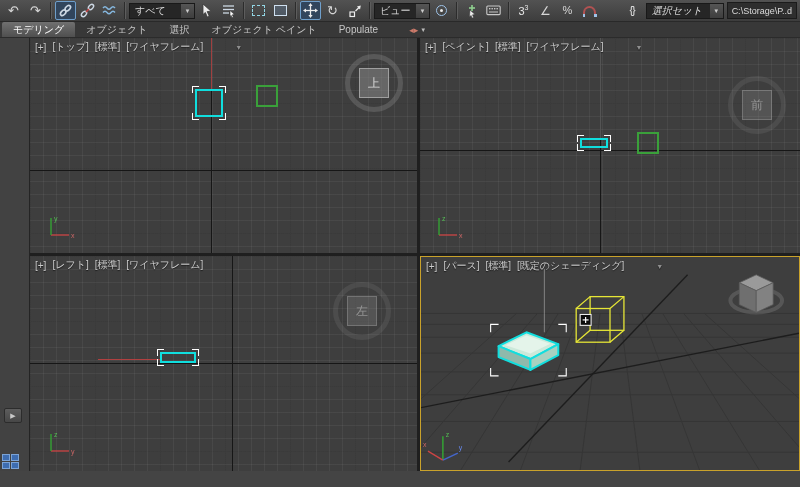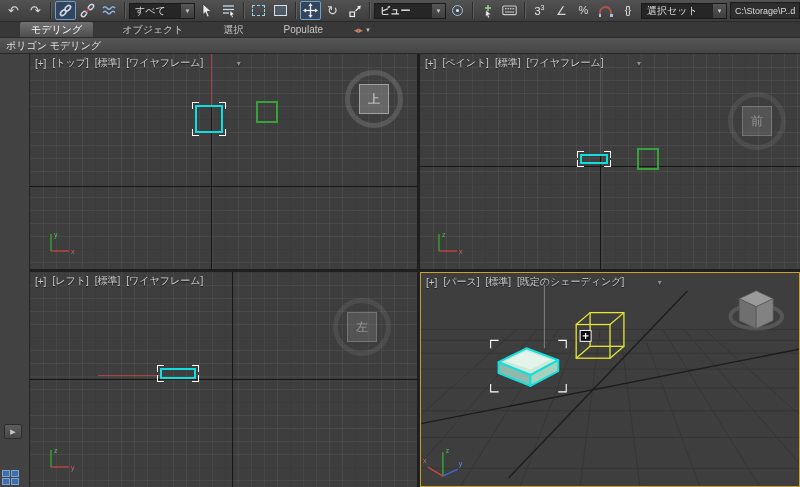--- a/index.html
+++ b/index.html
@@ -29,21 +29,21 @@
   .ucenter-g{position:relative;width:9px;height:9px;border:1px solid #9fc3e8;border-radius:50%;}
   .ucenter-g::after{content:"";position:absolute;left:2.5px;top:2.5px;width:3px;height:3px;border-radius:50%;background:#ececec;}
   .magnet-g{position:relative;width:9px;height:8px;border:2.5px solid #b25252;border-bottom:none;border-radius:7px 7px 0 0;}
   .magnet-g::before,.magnet-g::after{content:"";position:absolute;bottom:-1px;width:2.5px;height:2.5px;background:#9fc3e8;}
   .magnet-g::before{left:-2.5px;} .magnet-g::after{right:-2.5px;}
   .braces{font-size:11px;color:#e4e4e4;letter-spacing:-1px;}
 
   
   .ribbon-tabs{height:16px;display:flex;align-items:stretch;background:#383838;border-bottom:1px solid #2b2b2b;
     padding-left:2px;box-sizing:border-box;}
-  .rtab{display:flex;align-items:center;padding:0 11px;font-size:10px;color:#c6c6c6;cursor:pointer;border:0;background:transparent;margin-left:18px;}
+  .rtab{display:flex;align-items:center;padding:0 11px;font-size:10px;color:#c6c6c6;cursor:pointer;border:0;background:transparent;}
   .rtab.active{background:linear-gradient(#707070,#4f4f4f);color:#fff;border-radius:2px 2px 0 0;}
   .rb-cfg{display:flex;align-items:center;gap:2px;margin-left:14px;background:transparent;border:0;cursor:pointer;}
   .rb-cfg .pair{font-size:9px;color:#cc7a6a;}
   .rb-cfg .tri{font-size:6px;color:#bbb;}
   .panel-bar{height:16px;display:flex;align-items:center;background:linear-gradient(#565656,#454545);
     border-bottom:1px solid #272727;box-sizing:border-box;padding-left:6px;}
   .panel-bar .pt{font-size:10px;color:#e2e2e2;}
 
   
   .content{display:flex;height:433px;}
@@ -183,21 +183,21 @@
       </button>
     <button class="tb-btn">
       <svg width="14" height="14" viewBox="0 0 14 14">
           <rect x="2" y="8" width="4.5" height="4.5" fill="none" stroke="#ececec" stroke-width="1.2"></rect>
           <line x1="7.5" y1="7" x2="11" y2="3.5" stroke="#ececec" stroke-width="1.2"></line>
           <path d="M12.8,1.6 L8.9,2.4 L12,5.4 Z" fill="#ececec"></path>
         </svg>
     </button>
     <div class="tb-sep"></div>
 
-    <div class="tb-combo" style="width:72px;box-sizing:border-box;font-weight:bold;">
+    <div class="tb-combo" style="width:56px;box-sizing:border-box;">
       <span>ビュー</span>
       <span class="arrow" style="margin-left:auto;">▼</span>
     </div>
     <button class="tb-btn">
         <span class="ucenter-g"></span>
       </button>
     <div class="tb-sep"></div>
 
     <button class="tb-btn">
       <svg width="14" height="14" viewBox="0 0 14 14">
@@ -232,44 +232,42 @@
         <span class="g" style="font-size:11px;">%</span>
       </button>
     <button class="tb-btn">
         <span class="magnet-g"></span>
       </button>
 
     <div class="tb-right">
       <button class="tb-btn">
           <span class="braces">{}</span>
         </button>
-      <div class="tb-combo" style="width:86px;box-sizing:border-box;">
+      <div class="tb-combo" style="width:78px;box-sizing:border-box;font-style:italic;">
         <span>選択セット</span>
         <span class="arrow" style="margin-left:auto;">▼</span>
       </div>
       <div class="tb-field">
           <span>C:\Storage\P..d</span>
         </div>
     </div>
   </div>
 
   <div class="ribbon-tabs">
     <button class="rtab active">モデリング</button>
     <button class="rtab">オブジェクト</button>
     <button class="rtab">選択</button>
+    <button class="rtab">オブジェクト ペイント</button>
     <button class="rtab">Populate</button>
     <button class="rb-cfg">
       <span class="pair">◂▸</span>
       <span class="tri">▼</span>
     </button>
   </div>
 
-  <div class="panel-bar">
-    <span class="pt">ポリゴン モデリング</span>
-  </div>
 
   <div class="content">
 
     <div class="leftstrip">
       <button class="expand-btn">
           <span>▶</span>
         </button>
       <div class="layout-ic">
           <i></i>
           <i></i>

